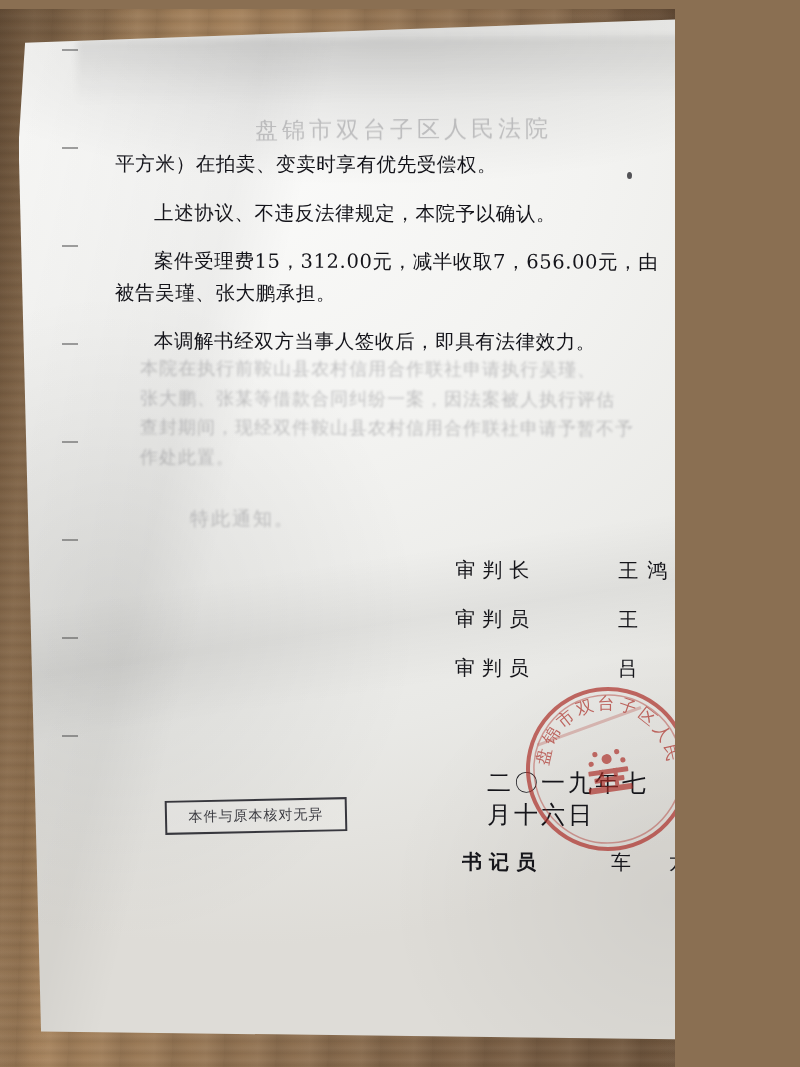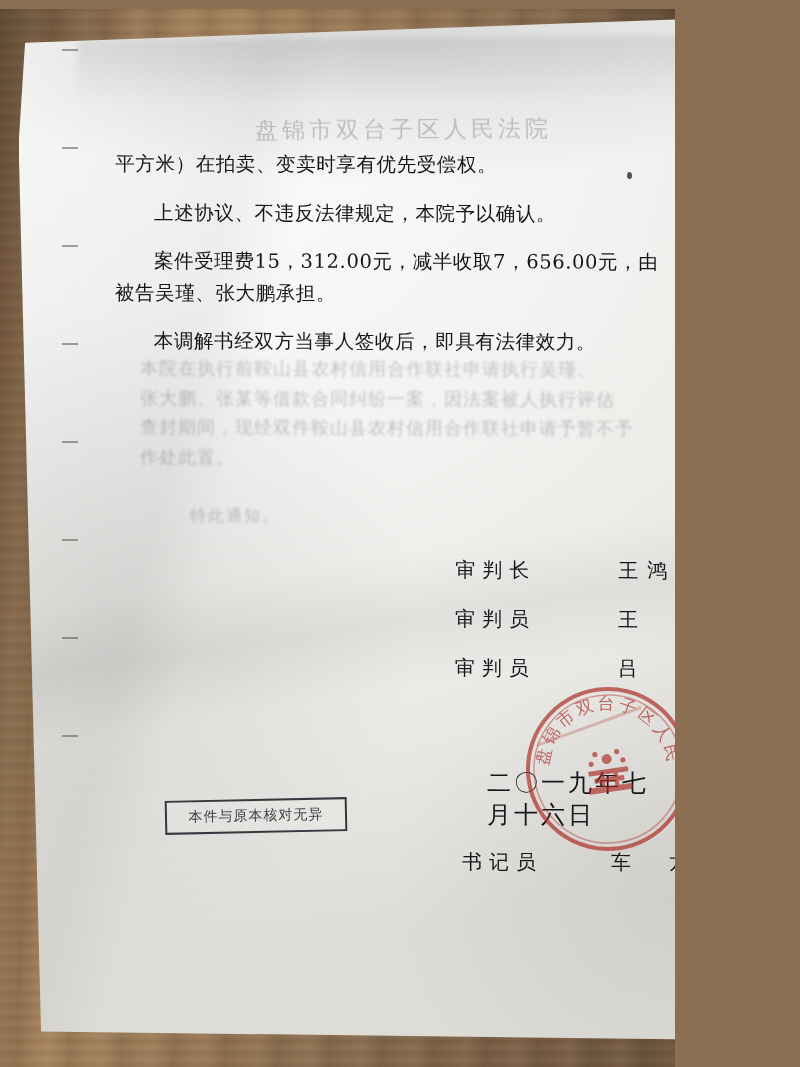--- a/index.html
+++ b/index.html
@@ -132,21 +132,21 @@
     letter-spacing: 1px;
     color: rgba(95,95,100,0.34);
     filter: blur(0.8px);
     font-family: "DejaVu Serif", "Liberation Serif", serif;
     transform: rotate(0.2deg);
   }
   .ghost-note {
     position: absolute;
     left: 190px;
     top: 497px;
-    font-size: 16px;
+    font-size: 19px;
     letter-spacing: 2px;
     color: rgba(95,95,100,0.33);
     filter: blur(0.8px);
     font-family: "DejaVu Serif", "Liberation Serif", serif;
   }
 
   
   .signatures {
     position: absolute;
     left: 455px;
@@ -181,21 +181,21 @@
     left: 462px;
     top: 840px;
     width: 236px;
     display: flex;
     justify-content: space-between;
     font-size: 20px;
     color: #15151a;
     font-family: "DejaVu Serif", "Liberation Serif", serif;
     transform: rotate(0.2deg);
   }
-  .clerk-role { letter-spacing: 7px; }
+  .clerk-role { letter-spacing: 7px; font-weight: bold; }
   .clerk-name { letter-spacing: 9px; }
 
   
   .seal {
     position: absolute;
     left: 520px;
     top: 672px;
     width: 176px;
     height: 176px;
     transform: rotate(-8deg);

